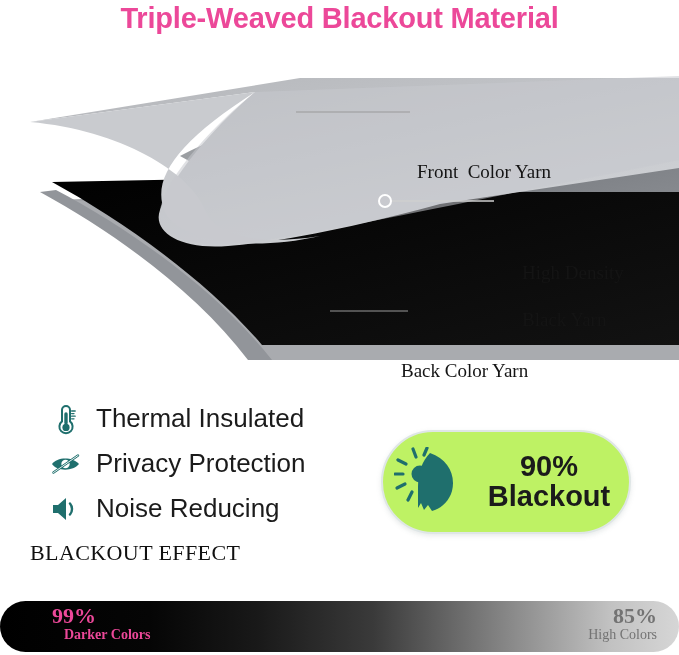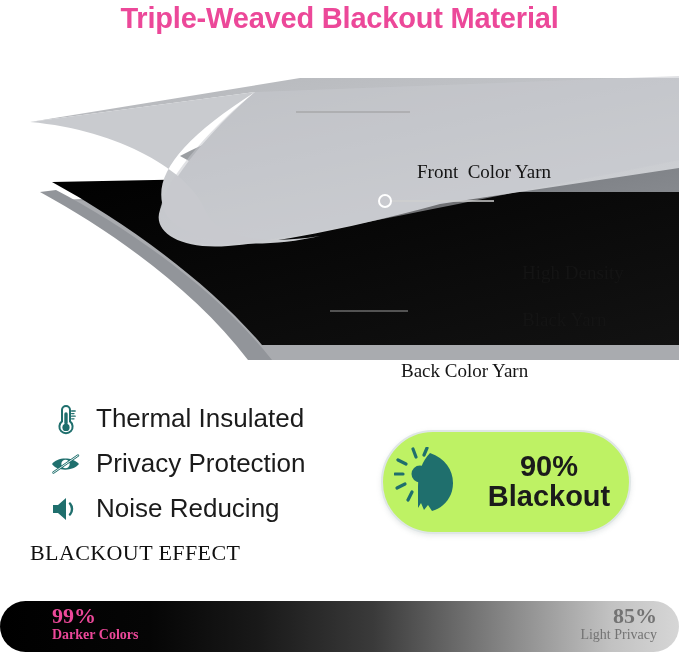--- a/index.html
+++ b/index.html
@@ -139,21 +139,21 @@
   }
   #bar-left-block {
     position: absolute;
     left: 52px;
     top: 604px;
     color: #ec4899;
     font-family: "Liberation Serif", serif;
     line-height: 1.05;
   }
   #bar-left-pct { font-size: 22px; font-weight: bold; display: block; }
-  #bar-left-caption { font-size: 14px; font-weight: bold; display: block; margin-top: 1px; }
+  #bar-left-caption { font-size: 14px; font-weight: bold; display: block; margin-top: 1px; margin-left: 12px; }
 
   #bar-right-block {
     position: absolute;
     right: 22px;
     top: 604px;
     color: #737373;
     font-family: "Liberation Serif", serif;
     text-align: right;
     line-height: 1.05;
   }
@@ -304,14 +304,14 @@
 
 <div id="gradient-bar"></div>
 
 <div id="bar-left-block">
   <span id="bar-left-pct">99%</span>
   <span id="bar-left-caption">Darker Colors</span>
 </div>
 
 <div id="bar-right-block">
   <span id="bar-right-pct">85%</span>
-  <span id="bar-right-caption">Light Privacy</span>
+  <span id="bar-right-caption">High Colors</span>
 </div>
 
 </body></html>

